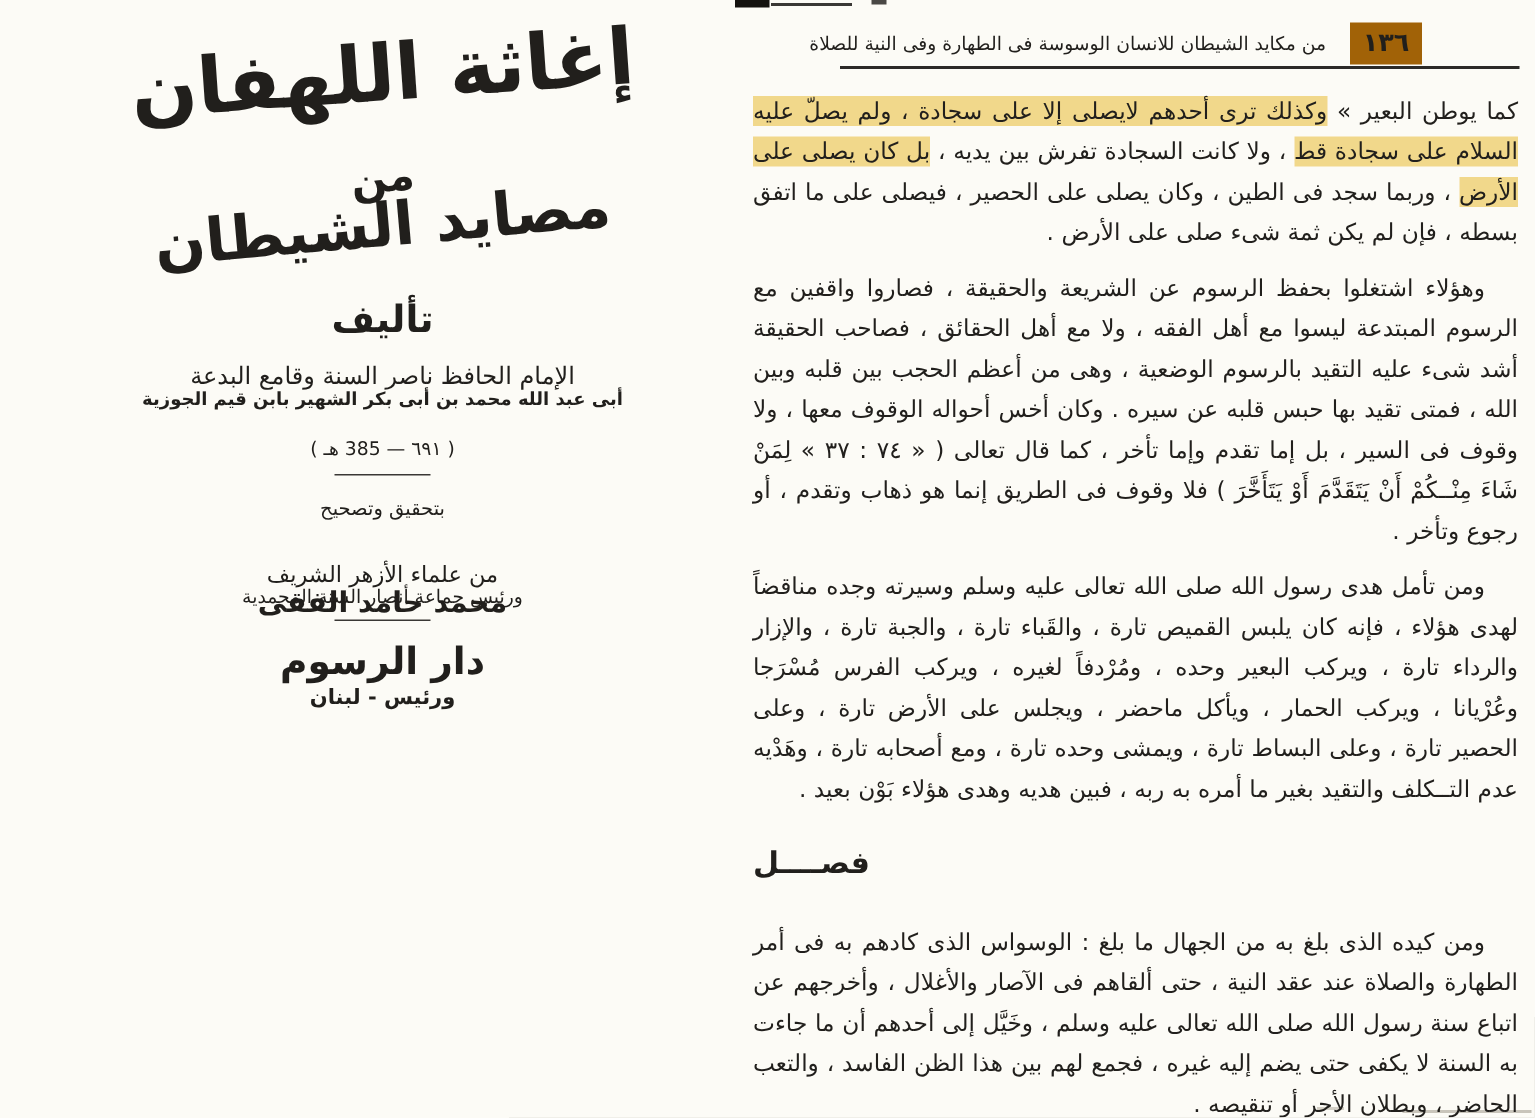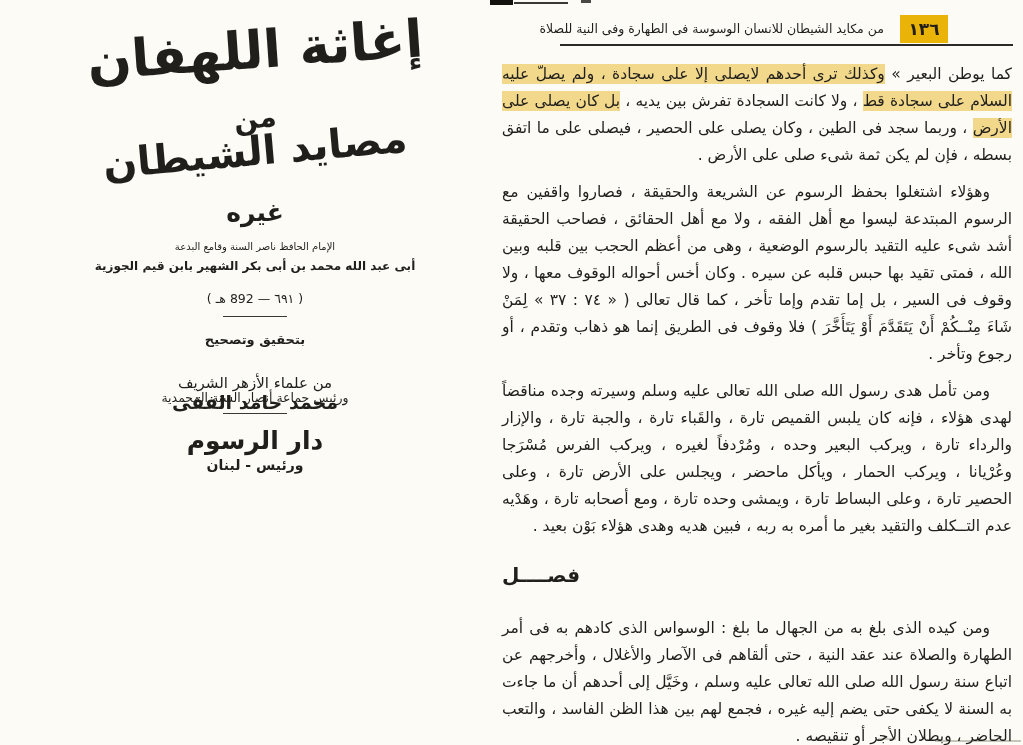--- a/index.html
+++ b/index.html
@@ -9,27 +9,27 @@
     font-family:"DejaVu Sans", sans-serif; color:#211f1c;
     direction:rtl;
   }
   
   .title-page { position:absolute; left:30px; top:0; width:450px; height:745px; text-align:center; }
   .tp-abs { position:absolute; left:0; right:0; }
   .title-main { top:20px; font-size:52px; font-weight:bold; transform:rotate(-4deg); letter-spacing:2px; }
   .title-conn { top:102px; font-size:28px; font-weight:bold; transform:rotate(-6deg); }
   .title-sub  { top:128px; font-size:40px; font-weight:bold; transform:rotate(-5deg); letter-spacing:3px; }
   .byline     { top:198px; font-size:25px; font-weight:bold; }
-  .honorific  { top:241px; font-size:10px; }
+  .honorific  { top:241px; font-size:16px; }
   .author     { top:259px; font-size:12px; font-weight:bold; }
   .dates      { top:291px; font-size:12.5px; }
   .hr-small   { position:absolute; left:50%; transform:translateX(-50%); width:64px; border-top:1.5px solid #3a3835; }
   .hr1 { top:316px; }
   .hr2 { top:413px; }
-  .editor-label { top:332px; font-size:13px;font-weight:bold; }
+  .editor-label { top:332px; font-size:13px; }
   .editor-name  { top:349px; font-size:19px; font-weight:bold;margin-top:42px; }
   .editor-cred1 { top:374px; font-size:15px; }
   .editor-cred2 { top:390px; font-size:12.5px;text-align:center; }
   .publisher    { top:426px; font-size:25px; font-weight:bold; letter-spacing:1px; }
   .pub-city     { top:457px; font-size:14px; font-weight:bold; }
   
   .text-page { position:absolute; left:490px; top:0; width:533px; height:745px; }
   .running-title { position:absolute; top:21px; left:67px; width:327px; font-size:12.5px; text-align:left; white-space:nowrap; }
   .page-number { position:absolute; top:15px; left:410px; width:48px; height:28px; line-height:28px;
                  text-align:center; font-size:17px; font-weight:bold; }
@@ -58,41 +58,41 @@
   <div class="art art2"></div>
   <div class="art art3"></div>
   <div class="art art4"></div>
   <div class="art art5"></div>
 
   <div class="title-page">
     <div class="tp-abs title-main">إغاثة اللهفان</div>
     <div class="tp-abs title-conn">من</div>
     <div class="tp-abs title-sub">مصايد الشيطان</div>
 
-    <div class="tp-abs byline">غيره</div>
+    <div class="tp-abs byline">تأليف</div>
     <div class="tp-abs honorific">الإمام الحافظ ناصر السنة وقامع البدعة</div>
     <div class="tp-abs author">أبى عبد الله محمد بن أبى بكر الشهير بابن قيم الجوزية</div>
-    <div class="tp-abs dates">( ٦٩١ — 892 هـ )</div>
+    <div class="tp-abs dates">( ٦٩١ — 385 هـ )</div>
 
     <div class="hr-small hr1"></div>
 
     <div class="tp-abs editor-label">بتحقيق وتصحيح</div>
     <div class="tp-abs editor-name">محمد حامد الفقى</div>
     <div class="tp-abs editor-cred1">من علماء الأزهر الشريف</div>
     <div class="tp-abs editor-cred2">ورئيس جماعة أنصار السنة المحمدية</div>
 
     <div class="hr-small hr2"></div>
 
     <div class="tp-abs publisher">دار الرسوم</div>
     <div class="tp-abs pub-city">ورئيس - لبنان</div>
   </div>
 
   <div class="text-page">
     <div class="running-title">من مكايد الشيطان للانسان الوسوسة فى الطهارة وفى النية للصلاة</div>
-    <div class="page-number" style="background: #eab308;">١٣٦</div>
+    <div class="page-number" style="background: #a16207;">١٣٦</div>
     <div class="header-rule"></div>
 
     <div class="body-text">
         <div class="para"><span>كما يوطن البعير » </span><span class="hl" style="background: rgb(241, 216, 139);">وكذلك ترى أحدهم لايصلى إلا على سجادة ، ولم يصلّ عليه السلام على سجادة قط</span><span> ، ولا كانت السجادة تفرش بين يديه ، </span><span class="hl" style="background: rgb(241, 216, 139);">بل كان يصلى على الأرض</span><span> ، وربما سجد فى الطين ، وكان يصلى على الحصير ، فيصلى على ما اتفق بسطه ، فإن لم يكن ثمة شىء صلى على الأرض .</span></div>
         <div class="para indent"><span>وهؤلاء اشتغلوا بحفظ الرسوم عن الشريعة والحقيقة ، فصاروا واقفين مع الرسوم المبتدعة ليسوا مع أهل الفقه ، ولا مع أهل الحقائق ، فصاحب الحقيقة أشد شىء عليه التقيد بالرسوم الوضعية ، وهى من أعظم الحجب بين قلبه وبين الله ، فمتى تقيد بها حبس قلبه عن سيره . وكان أخس أحواله الوقوف معها ، ولا وقوف فى السير ، بل إما تقدم وإما تأخر ، كما قال تعالى ( « ٧٤ : ٣٧ » لِمَنْ شَاءَ مِنْــكُمْ أَنْ يَتَقَدَّمَ أَوْ يَتَأَخَّرَ ) فلا وقوف فى الطريق إنما هو ذهاب وتقدم ، أو رجوع وتأخر .</span></div>
         <div class="para indent"><span>ومن تأمل هدى رسول الله صلى الله تعالى عليه وسلم وسيرته وجده مناقضاً لهدى هؤلاء ، فإنه كان يلبس القميص تارة ، والقَباء تارة ، والجبة تارة ، والإزار والرداء تارة ، ويركب البعير وحده ، ومُرْدفاً لغيره ، ويركب الفرس مُسْرَجا وعُرْيانا ، ويركب الحمار ، ويأكل ماحضر ، ويجلس على الأرض تارة ، وعلى الحصير تارة ، وعلى البساط تارة ، ويمشى وحده تارة ، ومع أصحابه تارة ، وهَدْيه عدم التــكلف والتقيد بغير ما أمره به ربه ، فبين هديه وهدى هؤلاء بَوْن بعيد .</span></div>
         <div class="section-heading">فصــــل</div>
         <div class="para indent"><span>ومن كيده الذى بلغ به من الجهال ما بلغ : الوسواس الذى كادهم به فى أمر الطهارة والصلاة عند عقد النية ، حتى ألقاهم فى الآصار والأغلال ، وأخرجهم عن اتباع سنة رسول الله صلى الله تعالى عليه وسلم ، وخَيَّل إلى أحدهم أن ما جاءت به السنة لا يكفى حتى يضم إليه غيره ، فجمع لهم بين هذا الظن الفاسد ، والتعب الحاضر ، وبطلان الأجر أو تنقيصه .</span></div>
       </div>
   </div>

